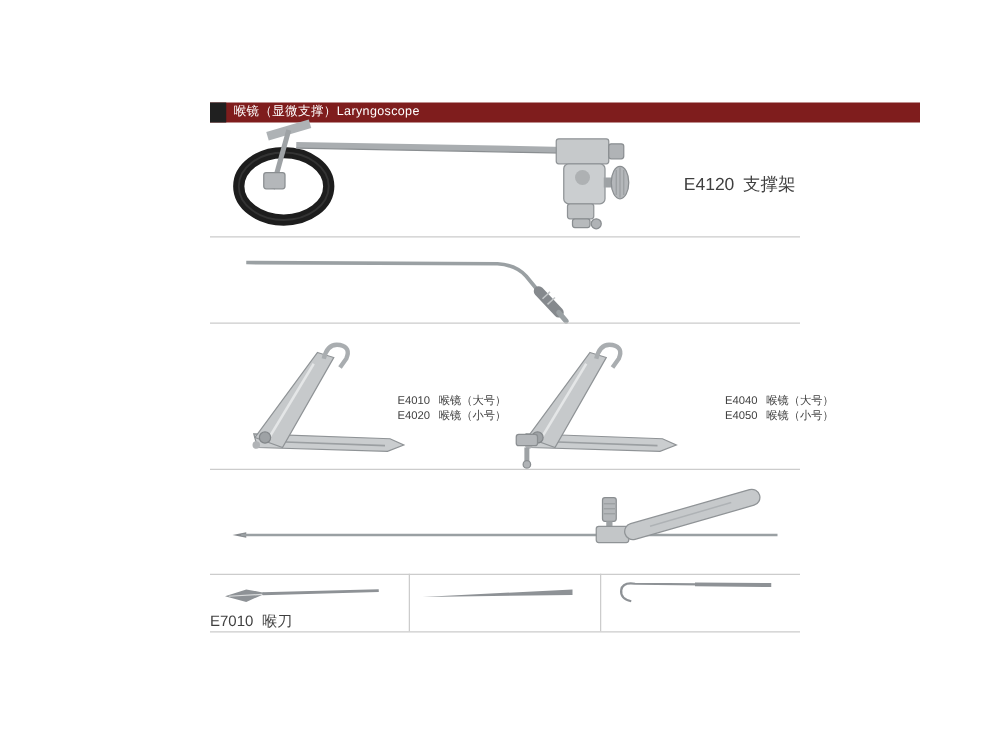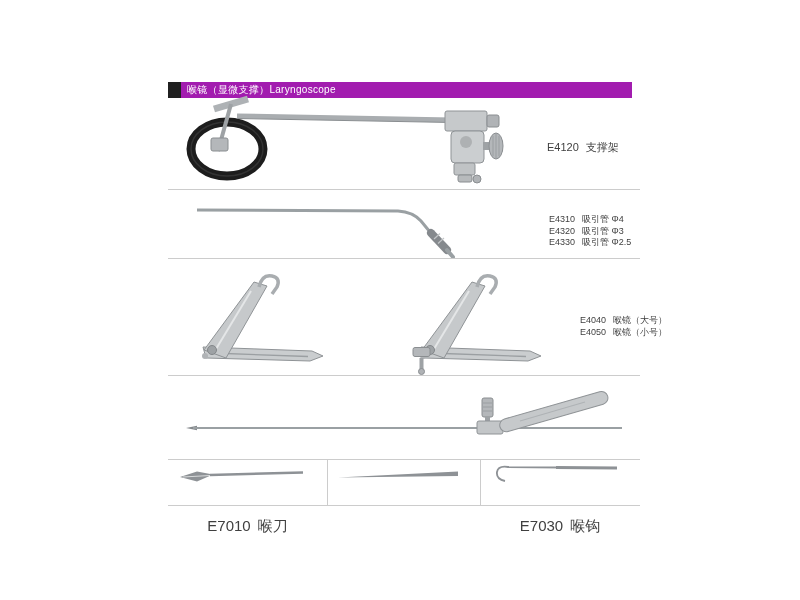--- a/index.html
+++ b/index.html
@@ -2,41 +2,41 @@
 <html><head>
 <meta charset="utf-8">
 <style>
   html,body{margin:0;padding:0;background:#ffffff;}
   .page{
     position:relative;width:800px;height:600px;background:#ffffff;overflow:hidden;
     font-family:"Liberation Sans","DejaVu Sans",sans-serif;
   }
   
   .header{
-    position:absolute;left:168px;top:82px;width:464px;height:16px;
-    background:#a21caf;display:flex;align-items:center;
+    position:absolute;left:168px;top:82px;width:568px;height:16px;
+    background:#7f1d1d;display:flex;align-items:center;
   }
   .hsq{display:block;width:13px;height:16px;background:#202020;flex:0 0 auto;}
   .htitle{
     color:#ffffff;font-size:10px;line-height:16px;margin-left:6px;
     letter-spacing:.3px;white-space:nowrap;
   }
   
   .divider{position:absolute;left:168px;width:472px;height:1px;background:#cccccc;}
   .vdivider{position:absolute;width:1px;background:#cccccc;top:459px;height:46px;}
   
   .art{position:absolute;left:0;top:0;pointer-events:none;}
   
   .lbl,.lbl-row{
-    position:absolute;font-size:11px;color:#3f3f3f;white-space:nowrap;line-height:11px;
+    position:absolute;font-size:14px;color:#3f3f3f;white-space:nowrap;line-height:11px;
   }
   .lbl-group{position:absolute;font-size:9px;color:#3f3f3f;white-space:nowrap;line-height:11.5px;}
   .code{margin-right:7px;}
   .cell-label{
-    position:absolute;top:517px;font-size:15px;color:#3f3f3f;text-align:center;white-space:nowrap;
+    position:absolute;top:489px;font-size:12px;color:#3f3f3f;white-space:nowrap;
   }
 </style>
 </head>
 <body>
 
 <div class="page">
 
   <div class="header">
     <span class="hsq"></span>
     <span class="htitle">喉镜（显微支撑）Laryngoscope</span>
@@ -127,42 +127,36 @@
   <div class="divider" style="top:375px"></div>
   <div class="divider" style="top:459px"></div>
   <div class="divider" style="top:505px"></div>
   <div class="vdivider" style="left:327px"></div>
   <div class="vdivider" style="left:480px"></div>
 
   <div class="lbl" style="left:547px;top:142px">
     <span class="code">E4120</span><span>支撑架</span>
   </div>
 
-  <div class="lbl-group" style="left:549px;top:214px">
+
+  <div class="lbl-group" style="left:318px;top:315px">
     <div>
-      <span class="code">E4310</span><span>吸引管 Φ4</span>
+      <span class="code">E4010</span><span>喉镜（大号）</span>
     </div>
     <div>
-      <span class="code">E4320</span><span>吸引管 Φ3</span>
-    </div>
-    <div>
-      <span class="code">E4330</span><span>吸引管 Φ2.5</span>
+      <span class="code">E4020</span><span>喉镜（小号）</span>
     </div>
   </div>
-
 
   <div class="lbl-group" style="left:580px;top:315px">
     <div>
       <span class="code">E4040</span><span>喉镜（大号）</span>
     </div>
     <div>
       <span class="code">E4050</span><span>喉镜（小号）</span>
     </div>
   </div>
 
   <div class="cell-label" style="left:168px;width:159px">
     <span class="code">E7010</span><span>喉刀</span>
   </div>
-  <div class="cell-label" style="left:480px;width:160px">
-    <span class="code">E7030</span><span>喉钩</span>
-  </div>
 
 </div>
 
 </body></html>

